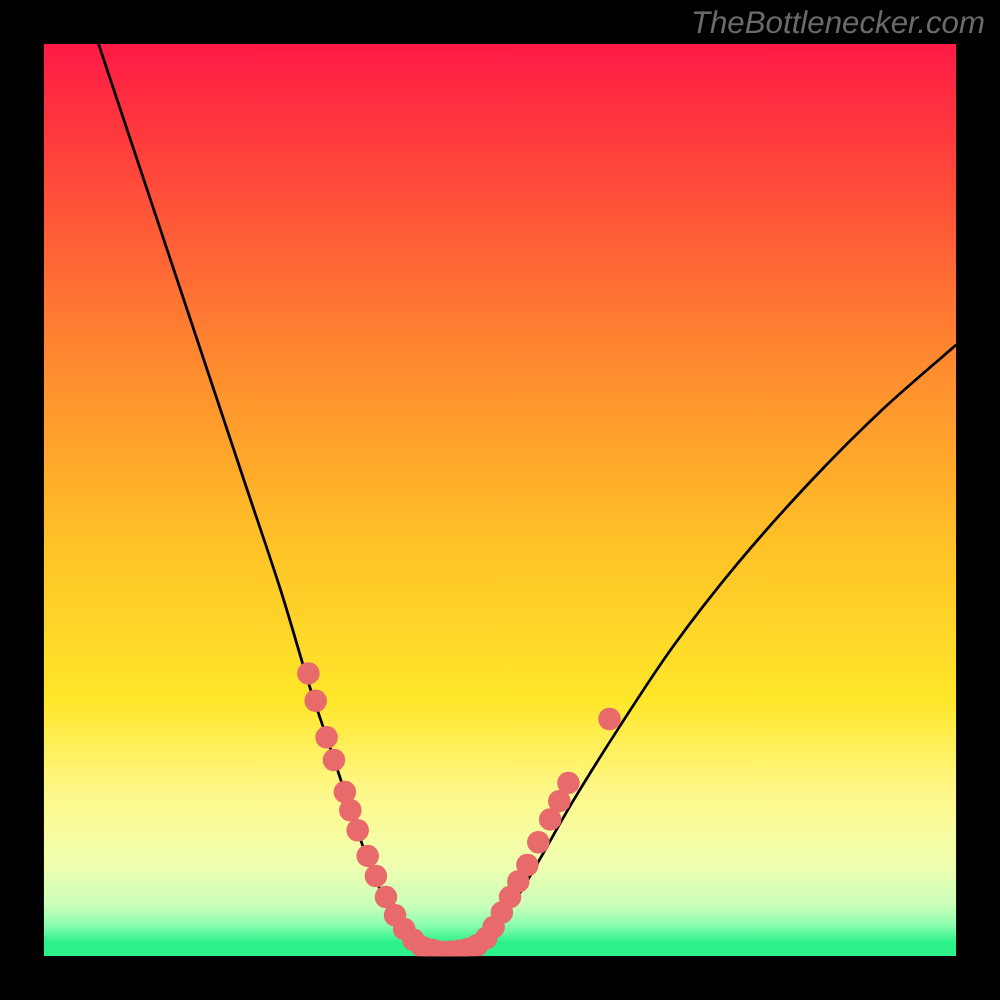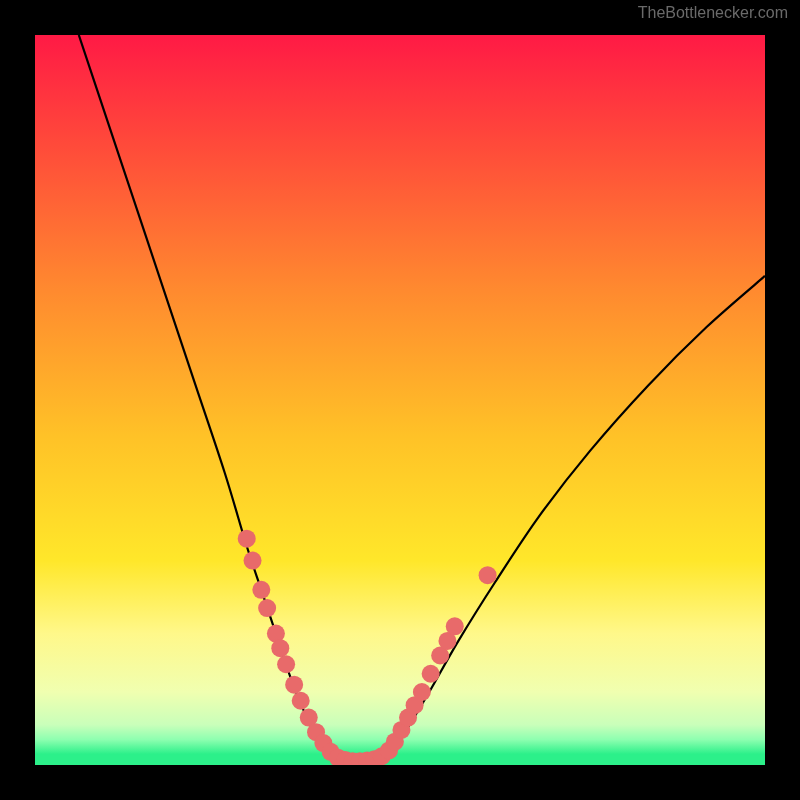--- a/index.html
+++ b/index.html
@@ -24,24 +24,25 @@
     top: 35px;
     left: 35px;
     width: 730px;
     height: 730px;
   }
   .watermark {
     position: absolute;
     top: 4px;
     right: 12px;
     color: #6a6a6a;
-    font-size: 16px;
+    font-size: 25px;
     font-weight: 500;
     letter-spacing: 0px;
     font-family: Arial, Helvetica, sans-serif;
+    font-style: italic;
   }
   svg { display: block; }
 </style>
 </head>
 <body>
 
 <div class="frame">
 
   <div class="watermark">TheBottleneсker.com</div>
 

